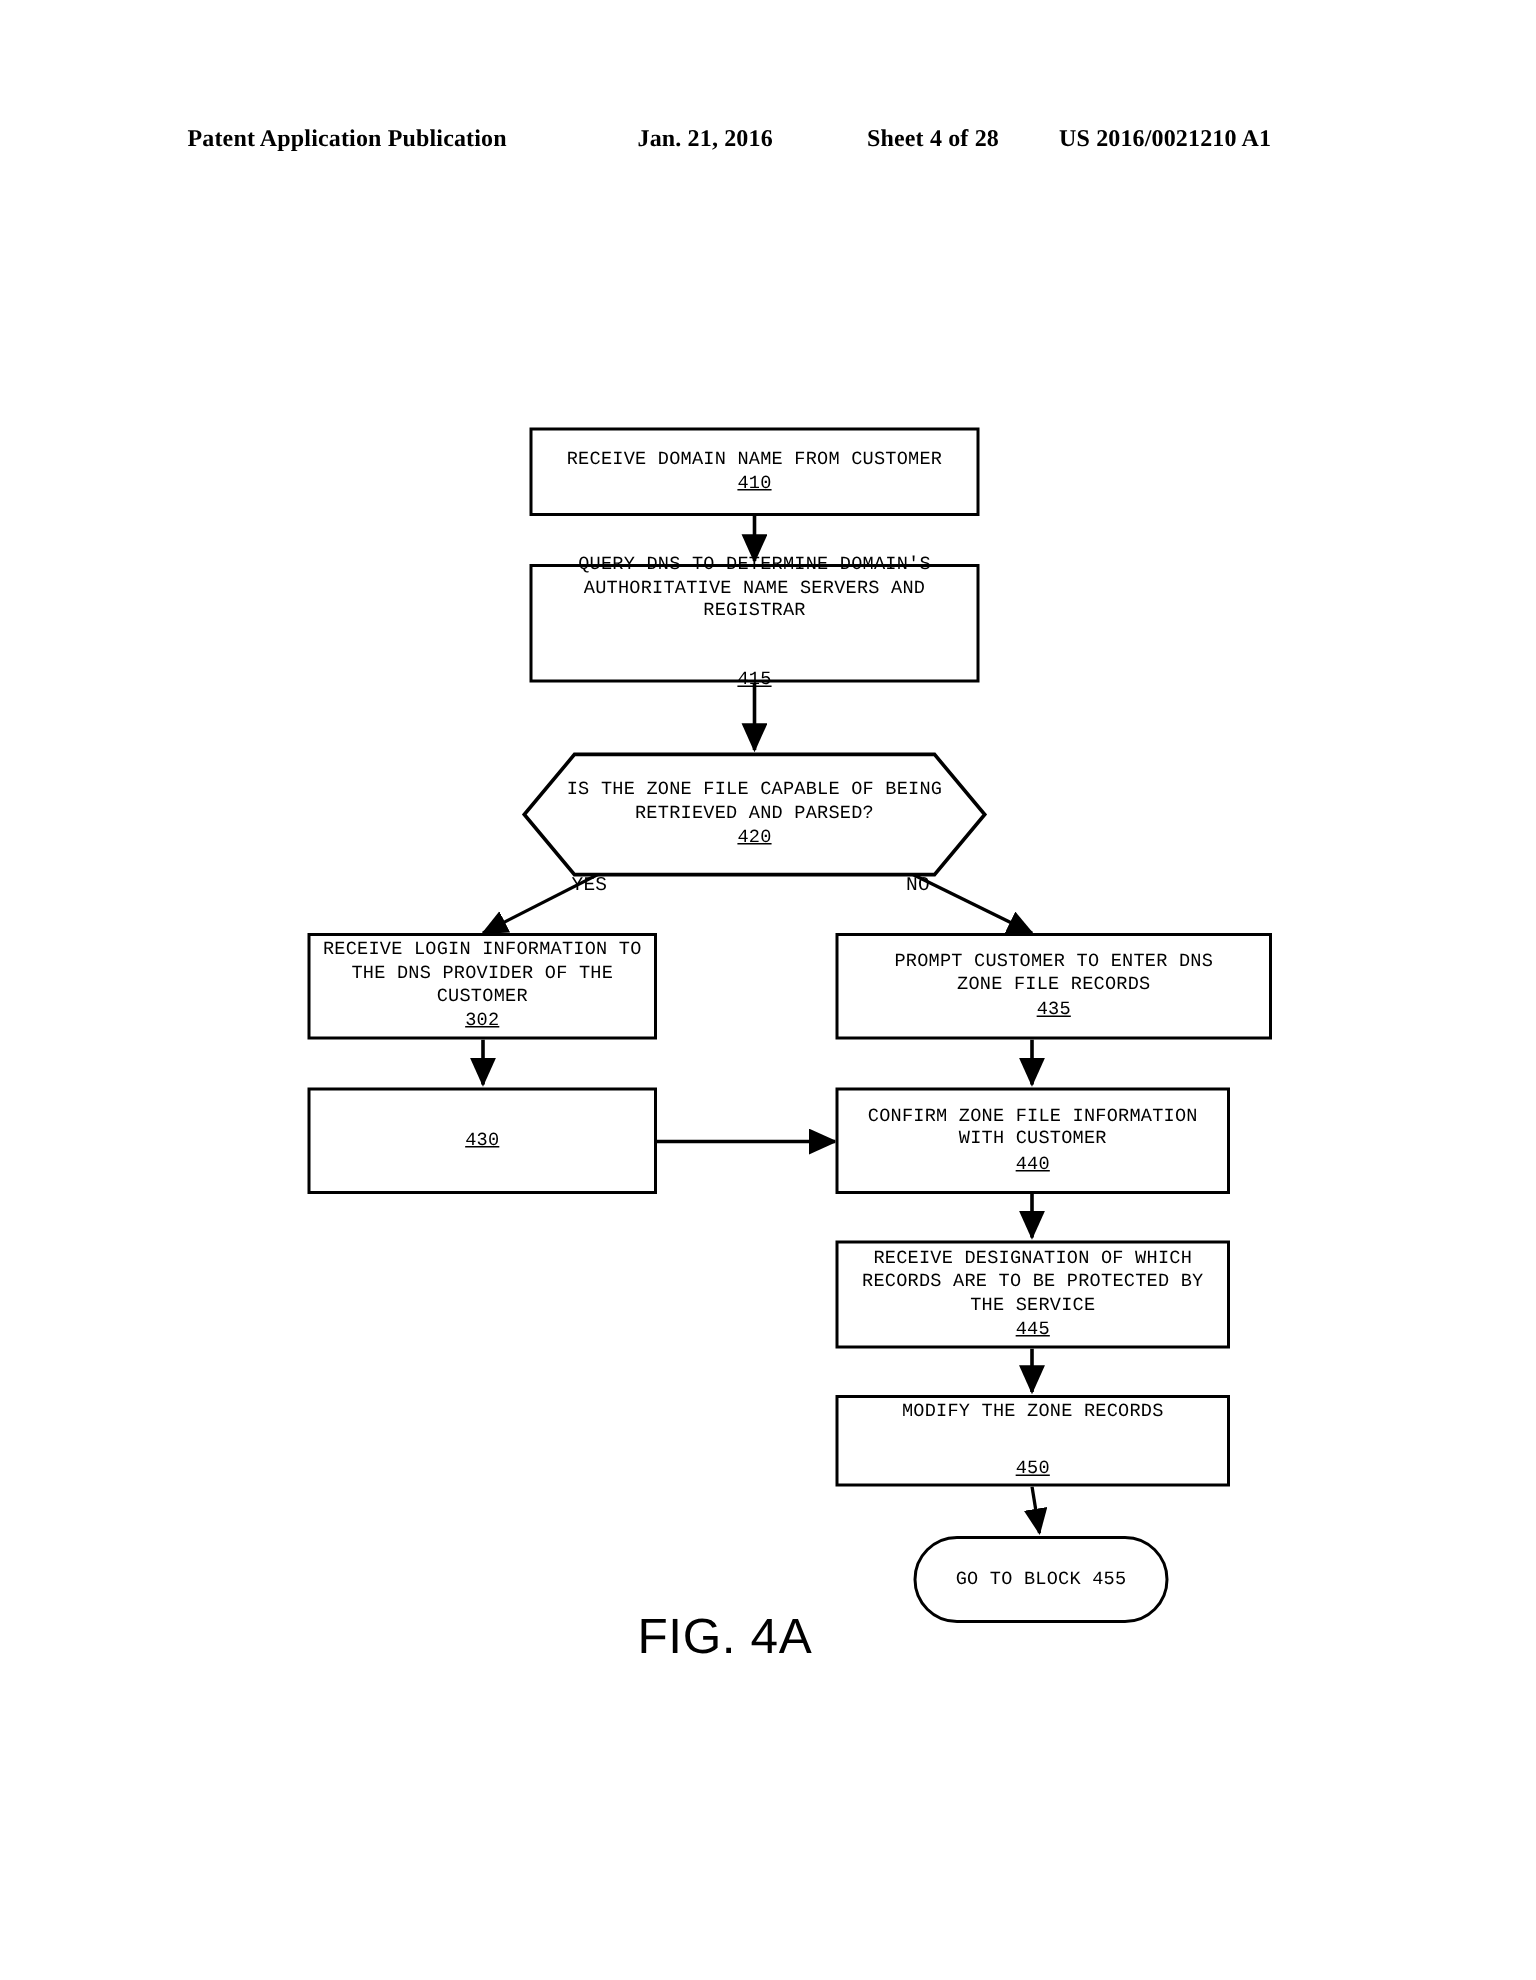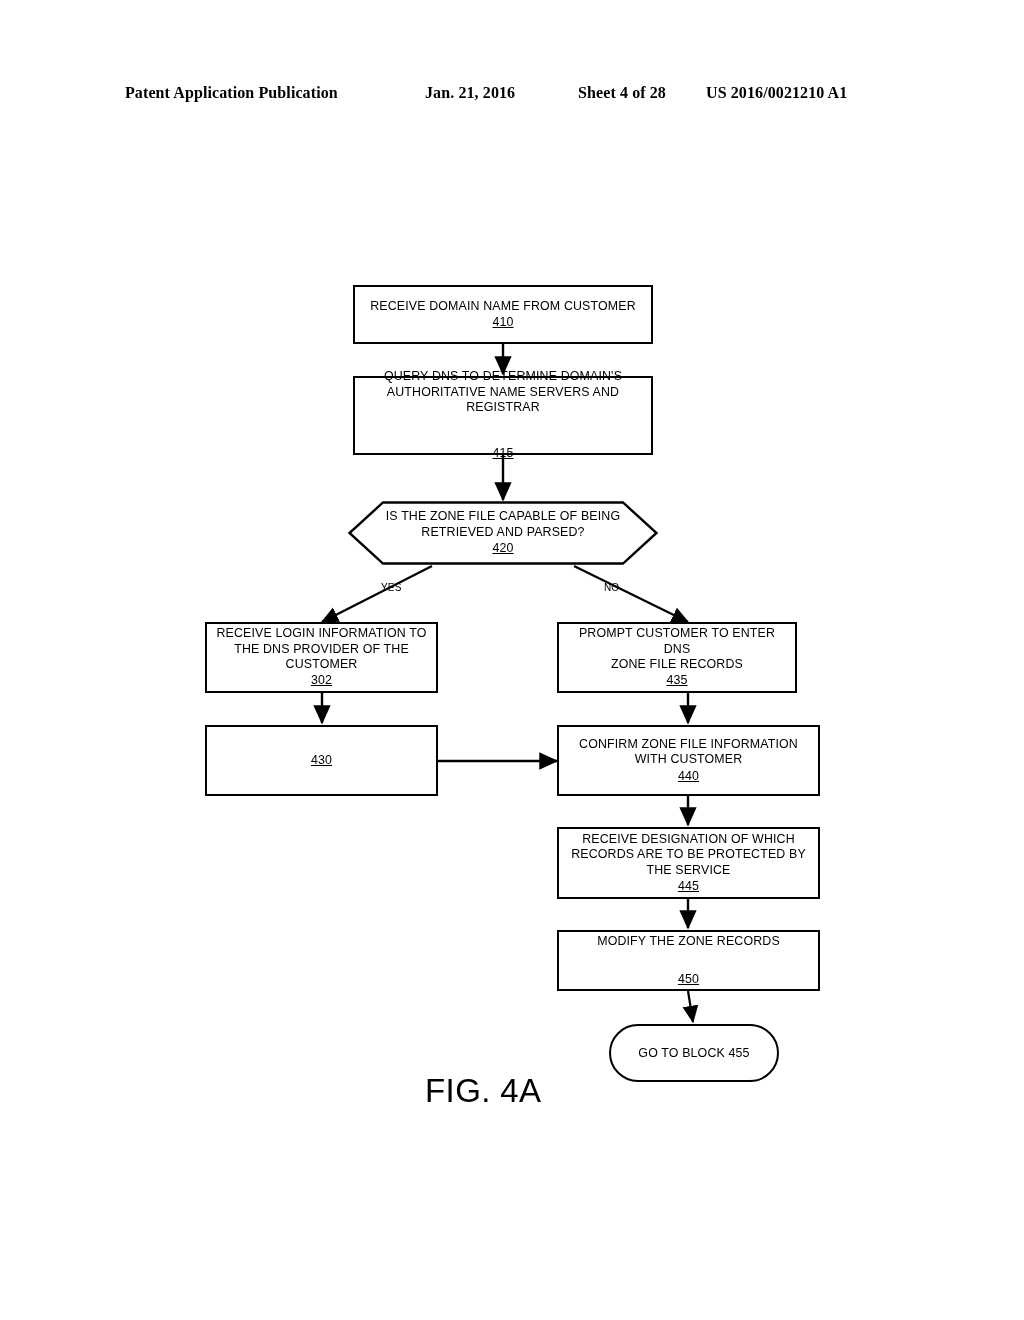--- a/index.html
+++ b/index.html
@@ -35,20 +35,21 @@
   .hdr-sheet { position: absolute; left: 578px;  top: 0; }
   .hdr-num   { position: absolute; left: 706px;  top: 0; }
 
   
   .flow {
     position: absolute;
     left: 0;
     top: 0;
     width: 1024px;
     height: 1320px;
+    font-family: Liberation Mono, monospace;
   }
   .flow svg {
     position: absolute;
     left: 0;
     top: 0;
     width: 1024px;
     height: 1320px;
     overflow: visible;
   }
 
@@ -114,21 +115,21 @@
     align-items: center;
     justify-content: center;
     text-align: center;
     font-size: 12.4px;
     letter-spacing: 0.15px;
   }
 
   
   .branch-label {
     position: absolute;
-    font-size: 10px;
+    font-size: 13px;
     letter-spacing: 0.15px;
     white-space: nowrap;
   }
 
   
   .fig-caption {
     position: absolute;
     left: 425px;
     top: 1072px;
     font-size: 33px;
@@ -181,21 +182,21 @@
     <span class="ref">410</span>
   </div>
 
   <div class="node" style="left:353px; top:376px; width:300px; height:79px;gap:30px;">
     <span class="lines">QUERY DNS TO DETERMINE DOMAIN'S
 AUTHORITATIVE NAME SERVERS AND
 REGISTRAR</span>
     <span class="ref">415</span>
   </div>
 
-  <div class="hexnode" style="left:348px; top:501px; width:310px; height:64px;">
+  <div class="hexnode" style="left:348px; top:501px; width:310px; height:84px;">
     <svg class="hexbg" viewBox="0 0 310 65" preserveAspectRatio="none">
       <polygon points="35,1.5 275,1.5 308.5,32.5 275,63.5 35,63.5 1.5,32.5" fill="#ffffff" stroke="#000000" stroke-width="2.4" vector-effect="non-scaling-stroke"></polygon>
     </svg>
     <span class="hextext">IS THE ZONE FILE CAPABLE OF BEING
 RETRIEVED AND PARSED?</span>
     <span class="ref">420</span>
   </div>
 
   <span class="branch-label" style="left:381px; top:582px;">YES</span>
   <span class="branch-label" style="left:604px; top:582px;">NO</span>
@@ -204,21 +205,21 @@
     <span class="lines">RECEIVE LOGIN INFORMATION TO
 THE DNS PROVIDER OF THE
 CUSTOMER</span>
     <span class="ref">302</span>
   </div>
 
   <div class="node" style="left:205px; top:725px; width:233px; height:71px;">
     <span class="ref">430</span>
   </div>
 
-  <div class="node" style="left:557px; top:622px; width:240px; height:71px;">
+  <div class="node" style="left:557px; top:622px; width:291px; height:71px;">
     <span class="lines">PROMPT CUSTOMER TO ENTER DNS
 ZONE FILE RECORDS</span>
     <span class="ref">435</span>
   </div>
 
   <div class="node" style="left:557px; top:725px; width:263px; height:71px;">
     <span class="lines">CONFIRM ZONE FILE INFORMATION
 WITH CUSTOMER</span>
     <span class="ref">440</span>
   </div>

